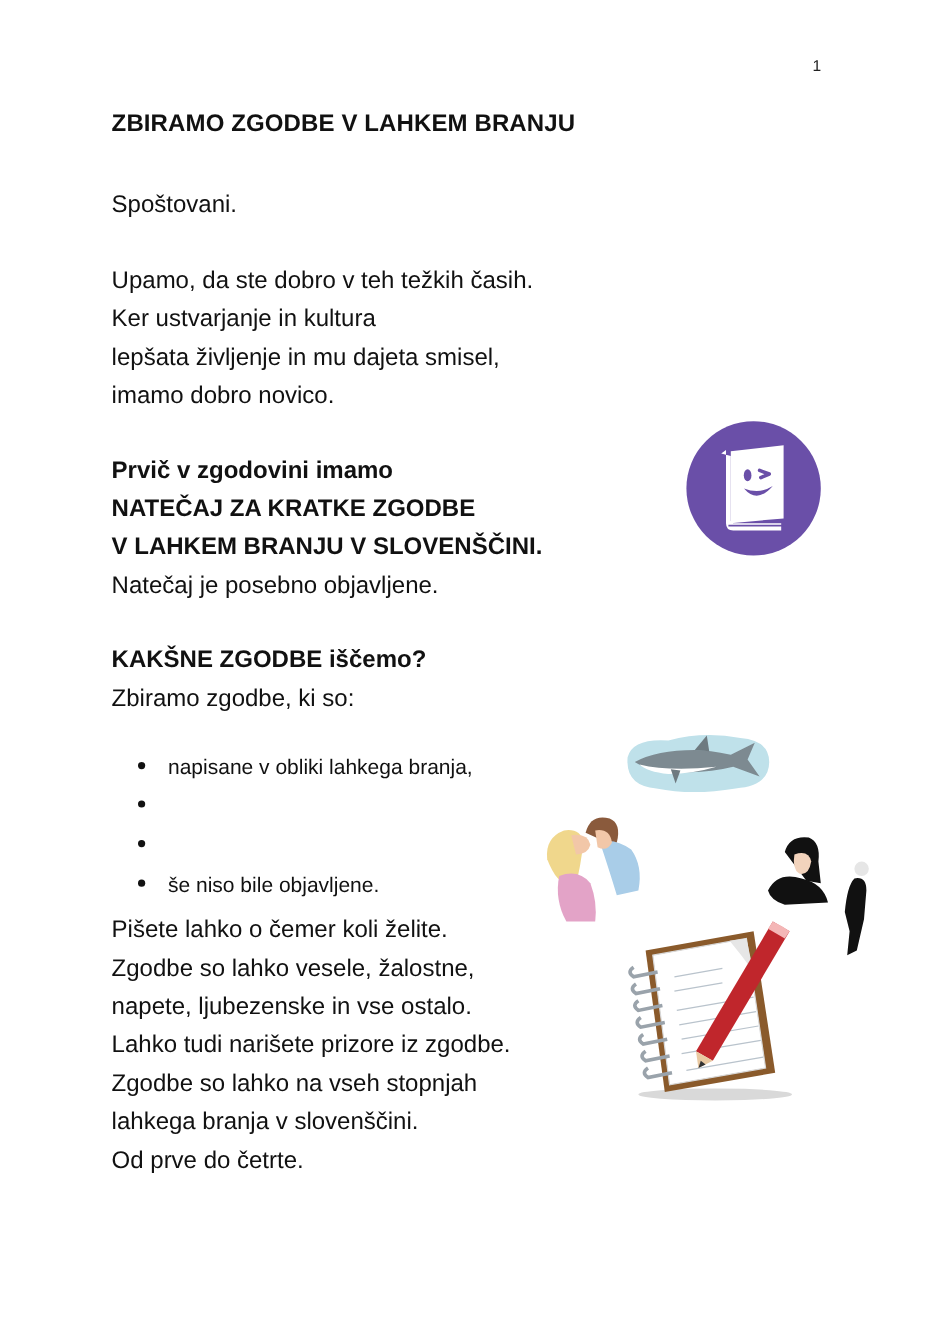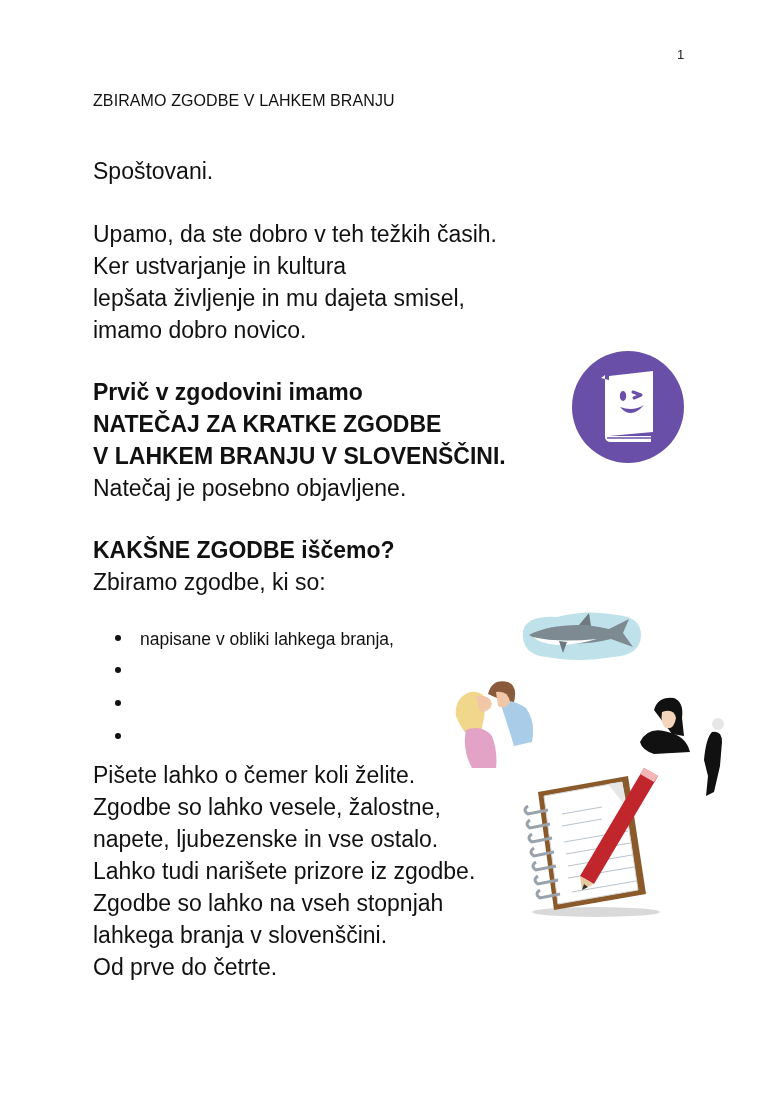--- a/index.html
+++ b/index.html
@@ -1,22 +1,22 @@
 <!DOCTYPE html>
 <html><head>
   <meta charset="utf-8">
   <style>
     html, body { margin: 0; padding: 0; background: #ffffff; }
     body { width: 778px; height: 1100px; position: relative; overflow: hidden;
            font-family: "Liberation Sans", sans-serif; color: #111111; }
     .page-number { position: absolute; left: 677px; top: 47px; font-size: 13px;
                    font-family: "Liberation Sans", sans-serif; color: #222; }
-    .title { position: absolute; left: 93px; top: 92px; font-size: 16px; font-weight: normal;
+    .title { position: absolute; left: 93px; top: 92px; font-size: 20px; font-weight: bold;
              margin: 0; letter-spacing: 0.1px; white-space: nowrap; }
-    .line { position: absolute; left: 93px; font-size: 23px; white-space: nowrap; line-height: 20px; }
+    .line { position: absolute; left: 93px; font-size: 20px; white-space: nowrap; line-height: 20px; }
     .bold { font-weight: bold; text-align: center; }
     .bullet-line { position: absolute; left: 115px; font-size: 17.5px; white-space: nowrap; line-height: 20px; margin-top: 24px; }
     .bullet-dot { display: inline-block; width: 6px; height: 6px; border-radius: 50%; background: #111;
                   vertical-align: middle; margin-right: 19px; position: relative; top: -2px; }
     .illus { position: absolute; }
   </style>
 </head>
 <body>
 
 <div class="page-number">1</div>
@@ -41,21 +41,21 @@
 <div class="bullet-line" style="top:605px">
   <span class="bullet-dot"></span><span>napisane v obliki lahkega branja,</span>
 </div>
 <div class="bullet-line" style="top:637px">
   <span class="bullet-dot"></span>
 </div>
 <div class="bullet-line" style="top:670px">
   <span class="bullet-dot"></span>
 </div>
 <div class="bullet-line" style="top:703px">
-  <span class="bullet-dot"></span>
+  <span class="bullet-dot"></span><span>še niso bile objavljene.</span>
 </div>
 
 <div class="line" style="top:765px">Pišete lahko o čemer koli želite.</div>
 <div class="line" style="top:797px">Zgodbe so lahko vesele, žalostne,</div>
 <div class="line" style="top:829px">napete, ljubezenske in vse ostalo.</div>
 <div class="line" style="top:861px">Lahko tudi narišete prizore iz zgodbe.</div>
 <div class="line" style="top:893px">Zgodbe so lahko na vseh stopnjah</div>
 <div class="line" style="top:925px">lahkega branja v slovenščini.</div>
 <div class="line" style="top:957px">Od prve do četrte.</div>
 

